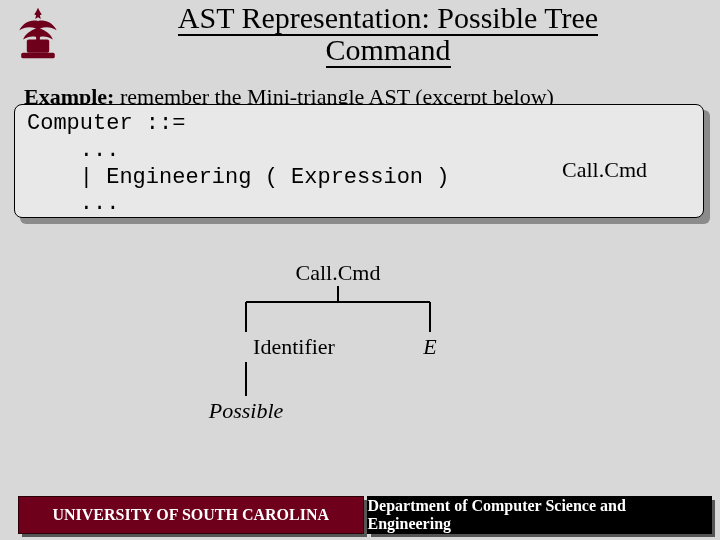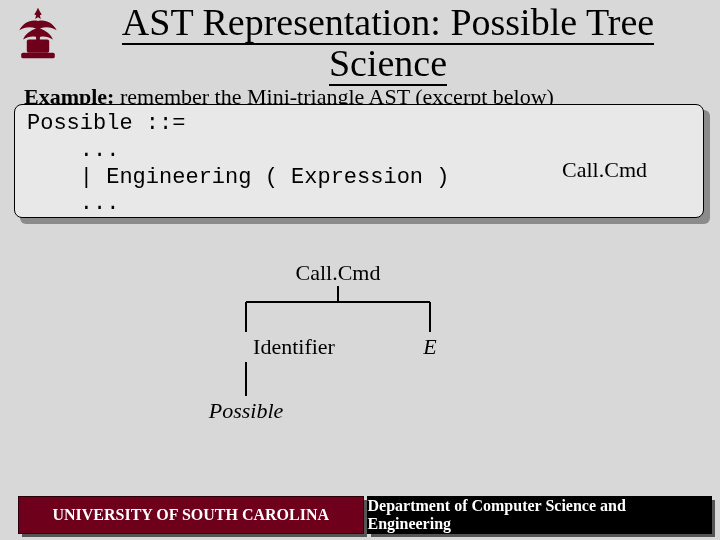--- a/index.html
+++ b/index.html
@@ -25,21 +25,21 @@
     align-items: center;
     justify-content: center;
   }
   .logo svg { width: 56px; height: 56px; }
   .title {
     position: absolute;
     left: 70px;
     right: 14px;
     top: 2px;
     text-align: center;
-    font-size: 38px;
+    font-size: 30px;
     line-height: 1.08;
   }
   .title span { border-bottom: 2px solid #000; padding-bottom: 0px; }
   .subtitle {
     position: absolute;
     left: 24px;
     top: 84px;
     font-size: 22px;
   }
   .subtitle .bold { font-weight: 700; }
@@ -141,30 +141,30 @@
         <rect x="18" y="36" width="24" height="14" rx="2"></rect>
         <rect x="12" y="50" width="36" height="6" rx="2"></rect>
         <path d="M30 16 C 22 14, 14 18, 10 26 C 16 22, 22 22, 28 24 C 22 26, 16 30, 14 36 C 20 32, 26 32, 30 34 C 34 32, 40 32, 46 36 C 44 30, 38 26, 32 24 C 38 22, 44 22, 50 26 C 46 18, 38 14, 30 16 Z"></path>
         <rect x="28" y="24" width="4" height="14"></rect>
       </g>
     </svg>
   </div>
 
   <div class="title">
     <span>AST Representation: Possible Tree</span><br>
-    <span>Science</span>
+    <span>Command</span>
   </div>
 
   <div class="subtitle">
     <span class="bold">Example:</span><span> remember the Mini-triangle AST (excerpt below)</span>
   </div>
 
   <div class="codebox-wrap">
     <div class="codebox-shadow"></div>
-    <div class="codebox"><span>Possible ::=</span>
+    <div class="codebox"><span>Computer ::=</span>
 <span>    ...</span>
 <span>    | Engineering ( Expression )</span>
 <span>    ...</span><div class="serif-label">Call.Cmd</div></div>
   </div>
 
   <div class="tree-area">
     <svg class="tree-svg" viewBox="0 0 720 230">
       <g stroke="#000" stroke-width="2" fill="none">
         <line x1="338" y1="46" x2="338" y2="62"></line>
         <line x1="246" y1="62" x2="430" y2="62"></line>

